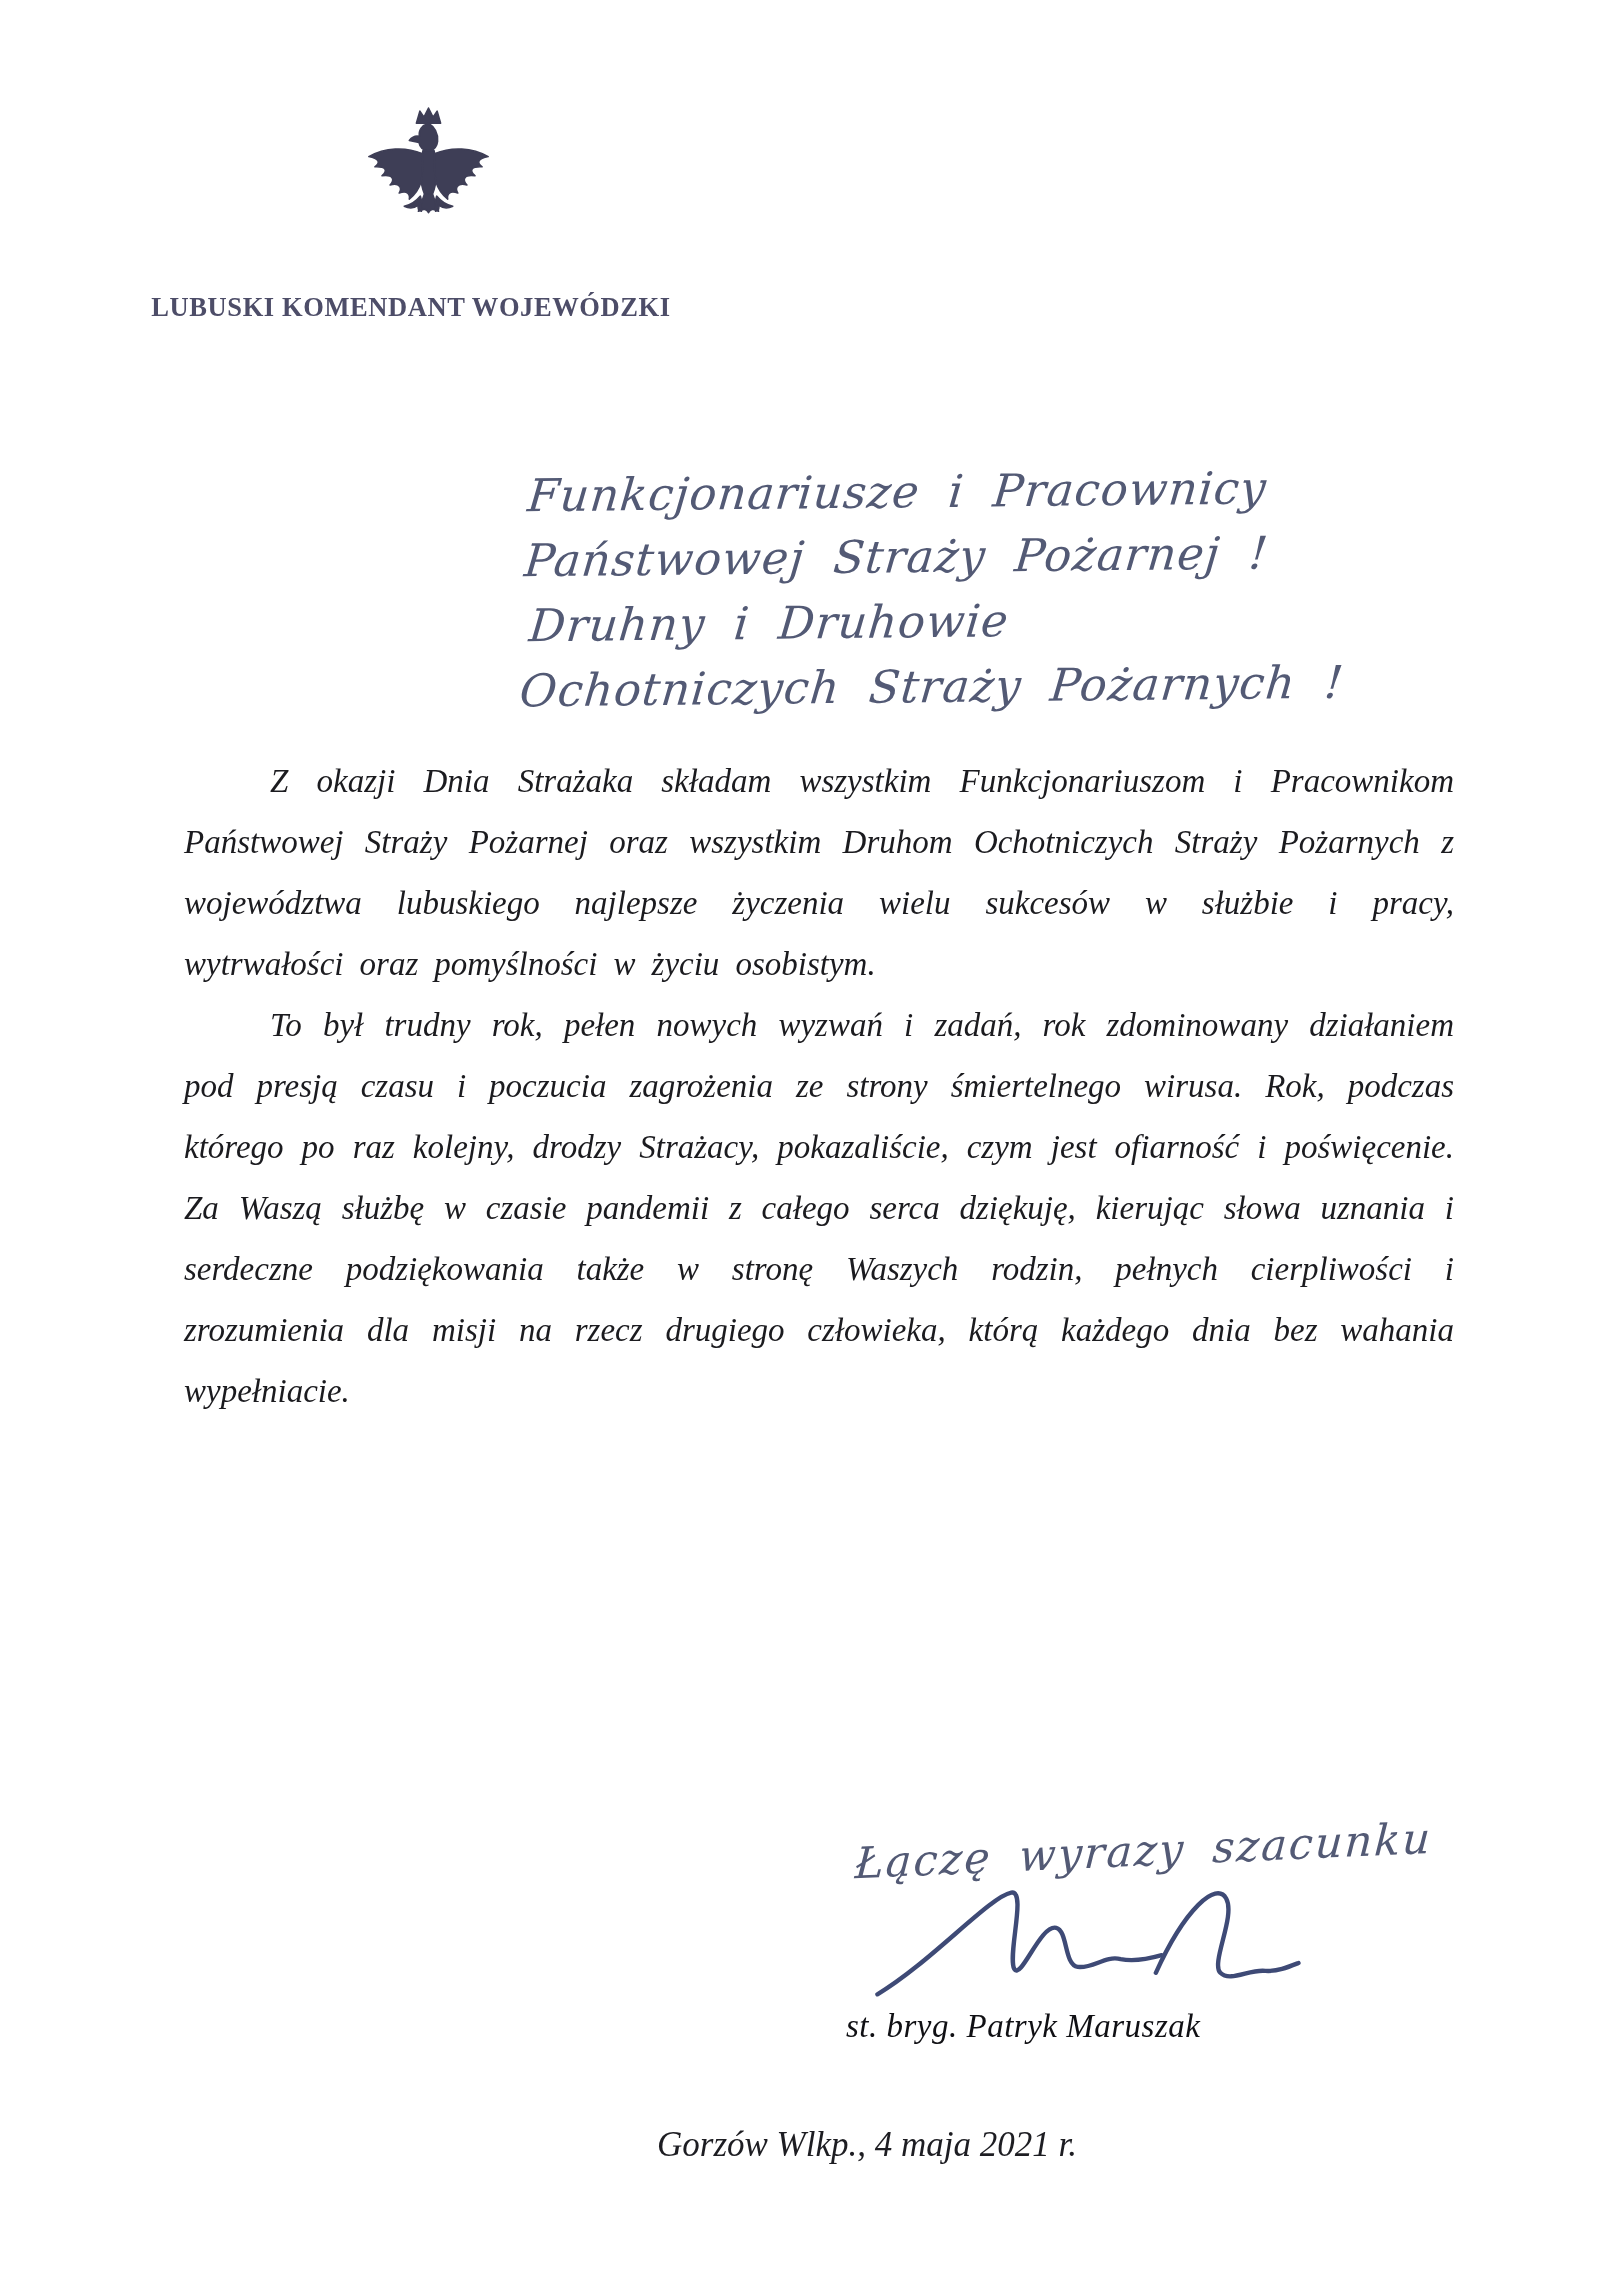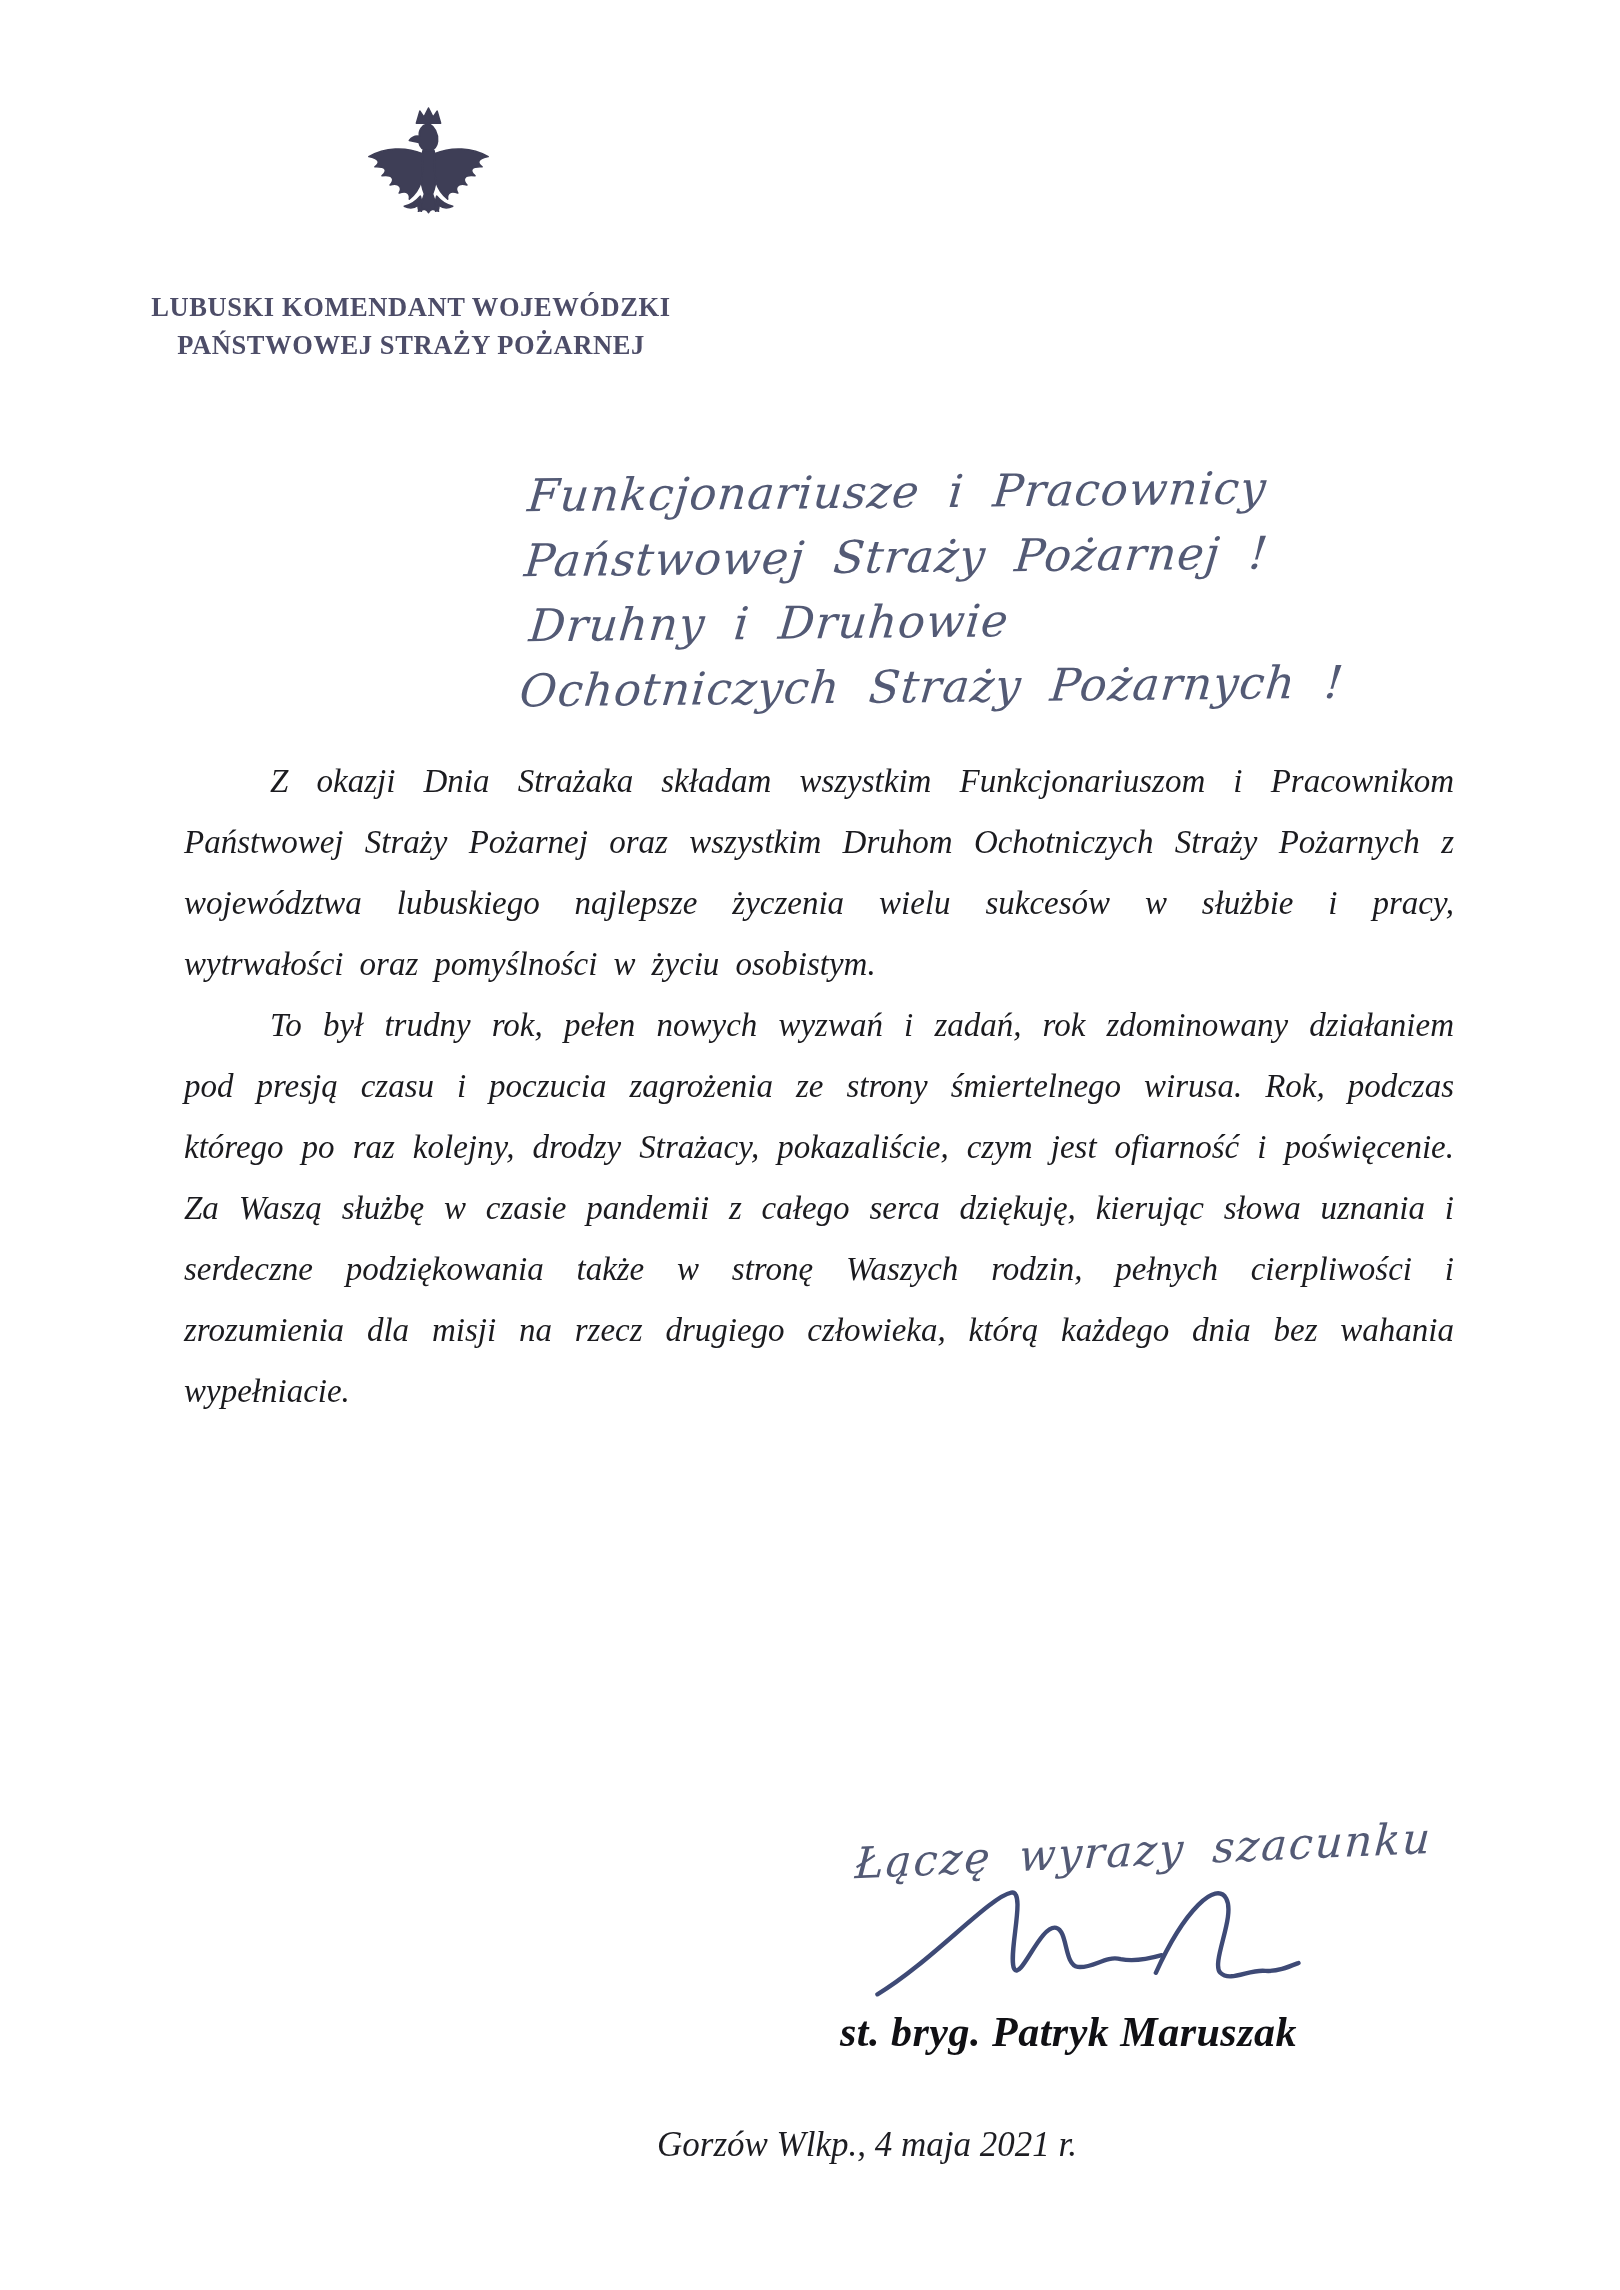--- a/index.html
+++ b/index.html
@@ -41,23 +41,23 @@
   .body-text p{margin:0;text-indent:86px;}
   
   .closing{position:absolute;left:829px;top:1825px;width:627px;}
   .closing-text{
     font-size:43px;letter-spacing:2px;word-spacing:11.8px;
     transform:rotate(-2.5deg) skewX(-6deg);
     margin-left:25.5px;white-space:nowrap;
   }
   .signature-svg{display:block;margin:3.9px 0 0 33px;}
   .sig-name{
-    margin:2px 0 0 11px;
-    color:#101014;font-weight:bold;font-style:italic;
-    font-size:42px;letter-spacing:0.5px;white-space:nowrap;
+    margin:2px 0 0 17px;
+    color:#101014;font-weight:normal;font-style:italic;
+    font-size:33px;letter-spacing:0.5px;white-space:nowrap;
   }
   
   .dateline{
     position:absolute;left:0;top:2125px;width:1620px;
     text-align:center;
     color:#1d1d22;font-style:italic;font-size:35px;
     transform:translateX(57px);
   }
   
   .artifact{position:absolute;border-radius:2.9px;}
@@ -88,21 +88,20 @@
         <path d="M142 178 L158 178 L170 212 C159 206 153 208 150 215 C147 208 141 206 130 212 Z"></path>
 
         <path d="M134 182 C124 194 114 200 102 202 C112 207 122 206 130 200 C128 206 130 210 136 212 C138 202 137 192 134 182 Z"></path>
         <path d="M166 182 C176 194 186 200 198 202 C188 207 178 206 170 200 C172 206 170 210 164 212 C162 202 163 192 166 182 Z"></path>
       </g>
     </svg>
   </div>
 
   <div class="letterhead">
     <div>LUBUSKI KOMENDANT WOJEWÓDZKI</div>
-    <div>PAŃSTWOWEJ STRAŻY POŻARNEJ</div>
   </div>
 
   <div class="salutation">
     <div class="hw hw-line">Funkcjonariusze i Pracownicy</div>
     <div class="hw hw-line">Państwowej Straży Pożarnej !</div>
     <div class="hw hw-line">Druhny i Druhowie</div>
     <div class="hw hw-line">Ochotniczych Straży Pożarnych !</div>
   </div>
 
   <div class="body-text">

